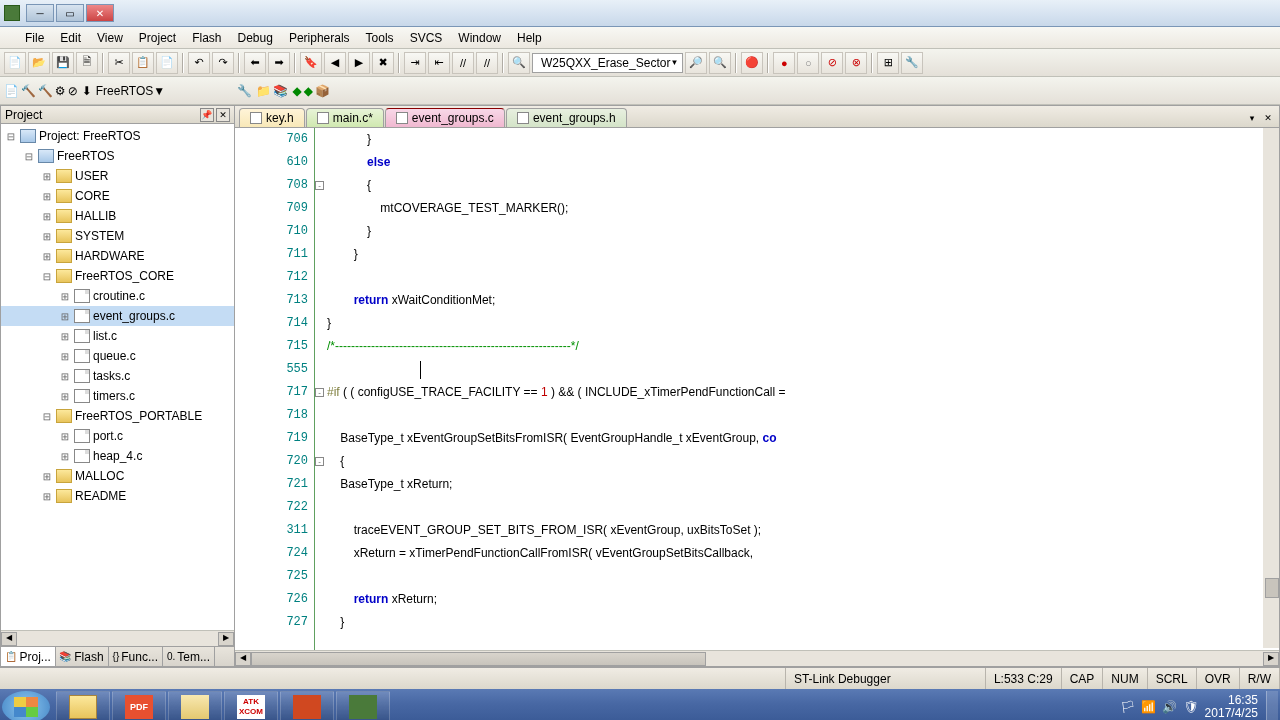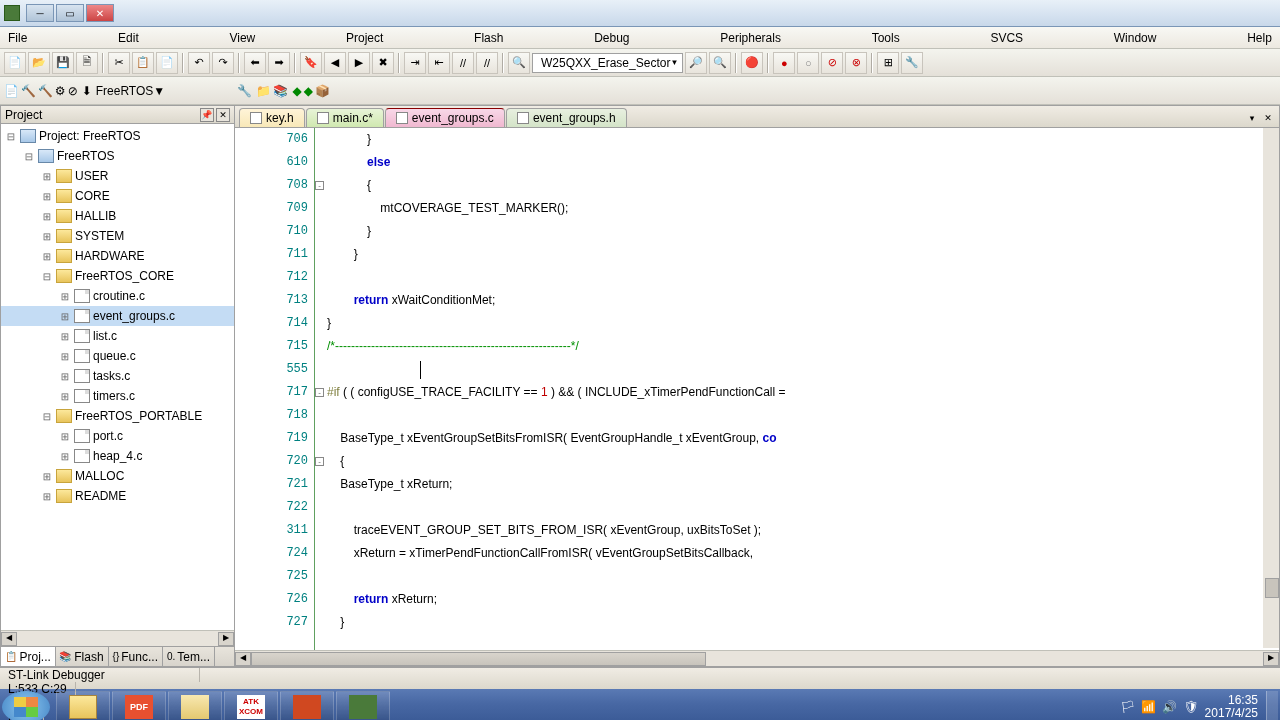--- a/index.html
+++ b/index.html
@@ -7,21 +7,21 @@
 
 
 .titlebar { height: 27px; background: linear-gradient(to bottom, #e8f0f8, #c8d8ea); display: flex; align-items: center; padding: 0 4px; border-bottom: 1px solid #7a96b6; }
 .titlebar .icon { width: 16px; height: 16px; background: #4a7a3a; margin-right: 6px; border: 1px solid #2a5a1a; }
 .titlebar .title { flex: 1; color: #000; }
 .titlebar .winbtns { display: flex; gap: 2px; }
 .titlebar .winbtn { width: 28px; height: 18px; background: linear-gradient(to bottom, #d8e4f0, #b0c4d8); border: 1px solid #7a96b6; display: flex; align-items: center; justify-content: center; font-size: 10px; cursor: pointer; }
 .titlebar .winbtn.close { background: linear-gradient(to bottom, #e88, #c44); color: #fff; }
 
 
-.menubar { height: 22px; background: linear-gradient(to bottom, #f8f8f4, #ece8e0); display: flex; align-items: center; padding: 0 0; border-bottom: 1px solid #c0c0b8; justify-content: space-between; }
+.menubar { height: 22px; background: linear-gradient(to bottom, #f8f8f4, #ece8e0); display: flex; align-items: center; padding: 0 17px; border-bottom: 1px solid #c0c0b8; }
 .menubar .item { padding: 2px 8px; cursor: pointer; }
 
 
 .toolbar { height: 28px; background: linear-gradient(to bottom, #f4f4ee, #e4e0d8); display: flex; align-items: center; padding: 2px 4px; border-bottom: 1px solid #c0c0b8; gap: 2px; }
 .toolbar .btn { width: 22px; height: 22px; background: linear-gradient(to bottom, #f8f8f4, #e8e4dc); border: 1px solid #c8c4bc; display: flex; align-items: center; justify-content: center; cursor: pointer; font-size: 11px; }
 .toolbar .sep { width: 2px; height: 20px; border-left: 1px solid #b0aca4; border-right: 1px solid #fff; margin: 0 2px; }
 .toolbar .combo { height: 20px; border: 1px solid #a0a0a0; background: #fff; padding: 0 4px 0 8px; display: flex; align-items: center; min-width: 130px; }
 .toolbar .combo .arrow { margin-left: auto; font-size: 8px; }
 
 .toolbar2 { height: 28px; background: linear-gradient(to bottom, #f4f4ee, #e4e0d8); display: flex; align-items: center; padding: 2px 4px; border-bottom: 1px solid #c0c0b8; gap: 2px; }
@@ -81,21 +81,21 @@
 
 .editor-hscroll { height: 16px; background: #e8e4dc; display: flex; align-items: center; border-top: 1px solid #c0c0b8; }
 .editor-hscroll .arrow { width: 16px; height: 14px; background: #d8d4cc; border: 1px solid #a0a0a0; font-size: 8px; text-align: center; cursor: pointer; }
 .editor-hscroll .track { flex: 1; height: 14px; background: #e8e4dc; position: relative; }
 .editor-hscroll .thumb { position: absolute; left: 0; top: 0; width: 45%; height: 100%; background: linear-gradient(to bottom, #d8d4cc, #c8c4bc); border: 1px solid #a0a0a0; }
 
 .editor-vscroll { position: absolute; right: 1px; top: 128px; width: 16px; height: 520px; background: #e8e4dc; }
 .editor-vscroll .thumb { position: absolute; right: 0; top: 450px; width: 14px; height: 20px; background: #c8c4bc; border: 1px solid #a0a0a0; }
 
 
-.statusbar { height: 22px; background: linear-gradient(to bottom, #f0ece4, #dcd8cc); border-top: 1px solid #a0a0a0; display: flex; align-items: flex-start; font-size: 11px; flex-direction: column; }
+.statusbar { height: 22px; background: linear-gradient(to bottom, #f0ece4, #dcd8cc); border-top: 1px solid #a0a0a0; display: flex; align-items: flex-end; font-size: 11px; }
 .statusbar .cell { padding: 0 8px; border-right: 1px solid #b8b4ac; height: 100%; display: flex; align-items: center; }
 .statusbar .flex { flex: 1; }
 
 
 .taskbar { height: 36px; background: linear-gradient(to bottom, #5a7ab4 0%, #4868a4 40%, #385894 100%); display: flex; align-items: center; padding: 0 2px; }
 .taskbar .start { width: 48px; height: 32px; background: radial-gradient(circle, #8cc8f0, #4888c8); border-radius: 50%; margin-right: 6px; cursor: pointer; position: relative; }
 .taskbar .start::after { content: ""; position: absolute; left: 12px; top: 6px; width: 24px; height: 20px; background: conic-gradient(#e84 0 25%, #6c4 25% 50%, #48c 50% 75%, #ec4 75% 100%); }
 .taskbar .tbtn { width: 54px; height: 32px; margin-right: 2px; background: linear-gradient(to bottom, rgba(255,255,255,0.15), rgba(0,0,0,0.1)); border: 1px solid rgba(255,255,255,0.2); display: flex; align-items: center; justify-content: center; cursor: pointer; }
 .taskbar .tbtn .ico { width: 28px; height: 24px; }
 .taskbar .tbtn .ico.explorer { background: linear-gradient(to bottom, #fce89c, #e8c45c); border: 1px solid #a8843c; }

